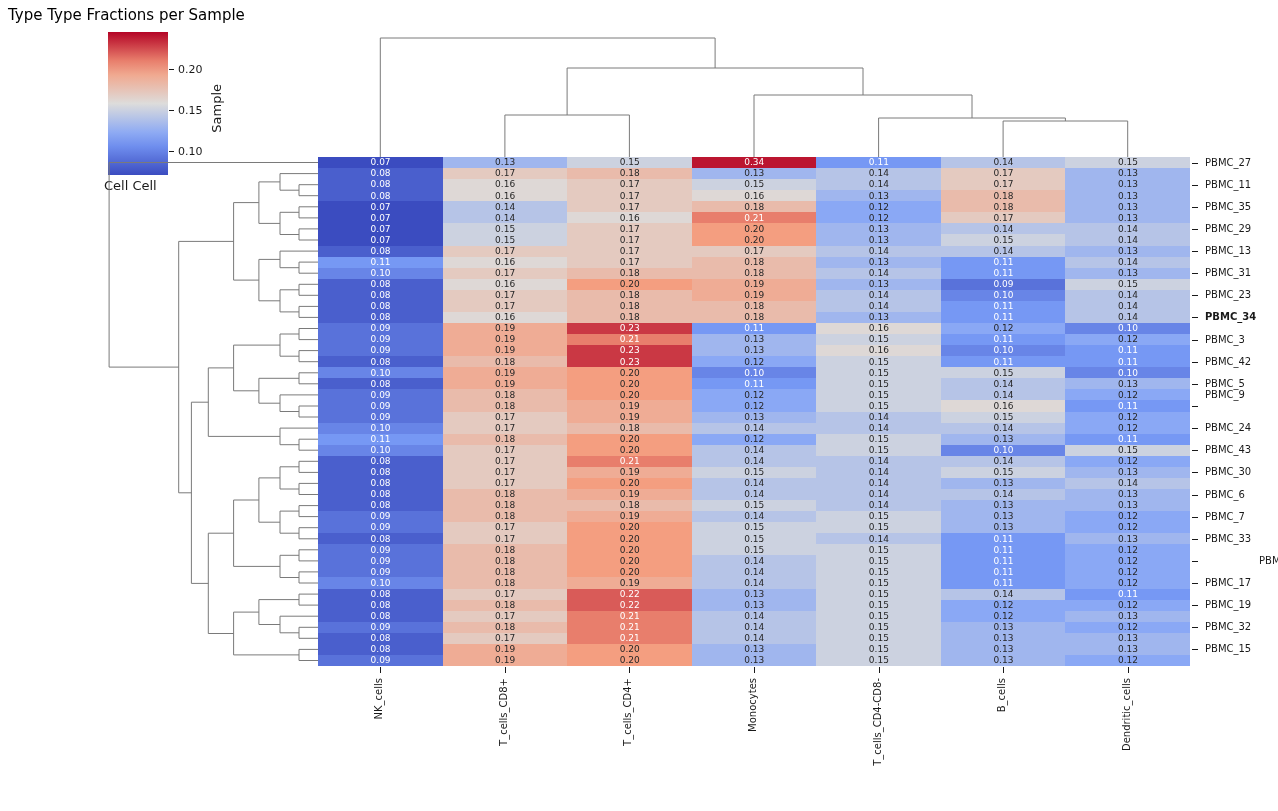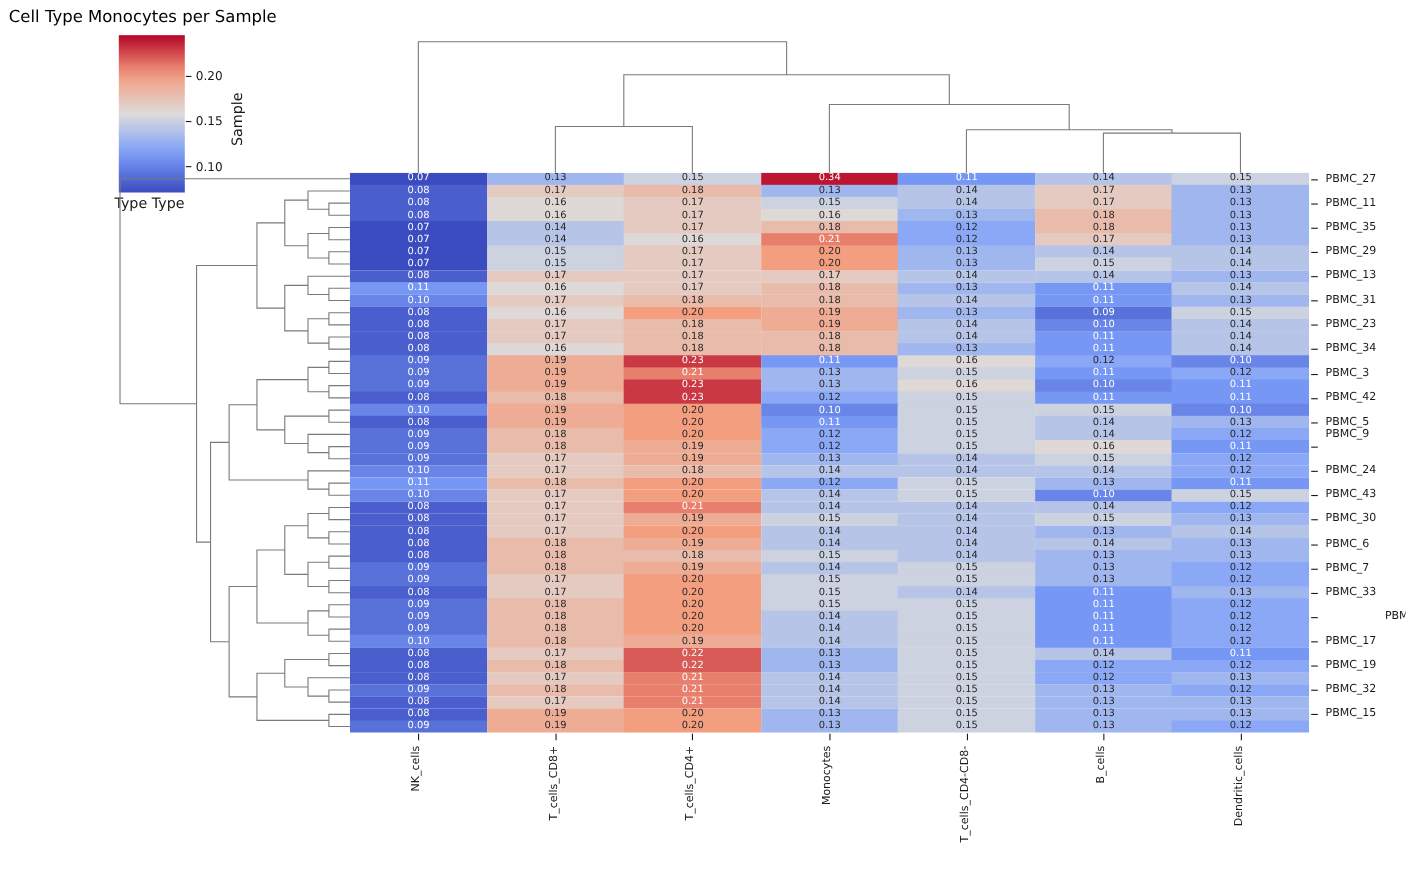--- a/index.html
+++ b/index.html
@@ -14,34 +14,34 @@
   .vert{writing-mode:vertical-rl;transform:rotate(180deg)}
   #hm{position:absolute;left:318px;top:157px;width:872px;height:509px;overflow:hidden}
   .cell{position:absolute;display:flex;align-items:center;justify-content:center;
         font-size:9px;line-height:1;letter-spacing:0}
   svg{position:absolute;overflow:visible}
 </style>
 </head>
 <body>
 
 <div class="fig">
-  <div class="title">Cell Type Monocytes per Sample</div>
+  <div class="title">Type Type Fractions per Sample</div>
 
   <div id="cbar" class="cbar" style="background: linear-gradient(rgb(180, 4, 38) 0%, rgb(206, 65, 73) 10%, rgb(232, 126, 108) 20%, rgb(240, 169, 144) 30%, rgb(231, 194, 181) 40%, rgb(221, 220, 219) 50%, rgb(182, 196, 231) 60%, rgb(143, 171, 243) 70%, rgb(111, 142, 238) 80%, rgb(85, 109, 215) 90%, rgb(59, 76, 192) 100%);"></div>
   <div id="cbarticks">
       <div class="hline" style="left: 169px; top: 68.8px; width: 5px;"></div>
       <div class="tick" style="left: 178px; top: 63.8px; font-size: 11px;">0.20</div>
       <div class="hline" style="left: 169px; top: 109.6px; width: 5px;"></div>
       <div class="tick" style="left: 178px; top: 104.6px; font-size: 11px;">0.15</div>
       <div class="hline" style="left: 169px; top: 150.5px; width: 5px;"></div>
       <div class="tick" style="left: 178px; top: 145.5px; font-size: 11px;">0.10</div>
     </div>
 
   <div class="ylab vert" id="ylab" style="left: 209px; top: 84px;">Sample</div>
-  <div class="xlab" id="xlab" style="left: 104px; top: 178px;">Type Type</div>
+  <div class="xlab" id="xlab" style="left: 104px; top: 178px;">Cell Cell</div>
 
   <svg id="colden" style="left:318px;top:30px" width="872" height="127">
       <path d="M 186.9 127.0 L 186.9 85.0 L 311.4 85.0 L 311.4 127.0 M 685.1 127.0 L 685.1 91.0 L 809.7 91.0 L 809.7 127.0 M 560.6 127.0 L 560.6 88.0 L 747.4 88.0 L 747.4 91.0 M 436.0 127.0 L 436.0 65.0 L 654.0 65.0 L 654.0 88.0 M 249.1 85.0 L 249.1 38.0 L 545.0 38.0 L 545.0 65.0 M 62.3 127.0 L 62.3 8.0 L 397.1 8.0 L 397.1 38.0" fill="none" stroke="#7a7a7a" stroke-width="1"></path>
     </svg>
   <svg id="rowden" style="left:105px;top:157px" width="213" height="509">
       <path d="M 213.0 27.7 L 194.0 27.7 L 194.0 38.7 L 213.0 38.7 M 213.0 16.6 L 175.0 16.6 L 175.0 33.2 L 194.0 33.2 M 213.0 49.8 L 194.0 49.8 L 194.0 60.9 L 213.0 60.9 M 213.0 71.9 L 194.0 71.9 L 194.0 83.0 L 213.0 83.0 M 194.0 55.3 L 175.0 55.3 L 175.0 77.5 L 194.0 77.5 M 175.0 24.9 L 153.9 24.9 L 153.9 66.4 L 175.0 66.4 M 213.0 105.1 L 194.0 105.1 L 194.0 116.2 L 213.0 116.2 M 213.0 94.1 L 175.0 94.1 L 175.0 110.7 L 194.0 110.7 M 213.0 127.3 L 194.0 127.3 L 194.0 138.3 L 213.0 138.3 M 213.0 149.4 L 194.0 149.4 L 194.0 160.4 L 213.0 160.4 M 194.0 132.8 L 175.0 132.8 L 175.0 154.9 L 194.0 154.9 M 175.0 102.4 L 153.9 102.4 L 153.9 143.8 L 175.0 143.8 M 153.9 45.6 L 128.6 45.6 L 128.6 123.1 L 153.9 123.1 M 213.0 171.5 L 194.0 171.5 L 194.0 182.6 L 213.0 182.6 M 213.0 193.6 L 194.0 193.6 L 194.0 204.7 L 213.0 204.7 M 194.0 177.0 L 175.0 177.0 L 175.0 199.2 L 194.0 199.2 M 213.0 215.8 L 194.0 215.8 L 194.0 226.8 L 213.0 226.8 M 213.0 249.0 L 194.0 249.0 L 194.0 260.0 L 213.0 260.0 M 213.0 237.9 L 175.0 237.9 L 175.0 254.5 L 194.0 254.5 M 194.0 221.3 L 153.9 221.3 L 153.9 246.2 L 175.0 246.2 M 175.0 188.1 L 128.6 188.1 L 128.6 233.8 L 153.9 233.8 M 213.0 282.2 L 194.0 282.2 L 194.0 293.2 L 213.0 293.2 M 213.0 271.1 L 175.0 271.1 L 175.0 287.7 L 194.0 287.7 M 128.6 210.9 L 103.3 210.9 L 103.3 279.4 L 175.0 279.4 M 213.0 304.3 L 194.0 304.3 L 194.0 315.4 L 213.0 315.4 M 213.0 326.4 L 194.0 326.4 L 194.0 337.5 L 213.0 337.5 M 194.0 309.8 L 175.0 309.8 L 175.0 332.0 L 194.0 332.0 M 213.0 348.6 L 194.0 348.6 L 194.0 359.6 L 213.0 359.6 M 213.0 370.7 L 194.0 370.7 L 194.0 381.8 L 213.0 381.8 M 194.0 354.1 L 175.0 354.1 L 175.0 376.2 L 194.0 376.2 M 175.0 320.9 L 153.9 320.9 L 153.9 365.2 L 175.0 365.2 M 213.0 392.8 L 194.0 392.8 L 194.0 403.9 L 213.0 403.9 M 213.0 414.9 L 194.0 414.9 L 194.0 426.0 L 213.0 426.0 M 194.0 398.3 L 175.0 398.3 L 175.0 420.5 L 194.0 420.5 M 153.9 343.0 L 128.6 343.0 L 128.6 409.4 L 175.0 409.4 M 213.0 437.1 L 194.0 437.1 L 194.0 448.1 L 213.0 448.1 M 213.0 470.3 L 194.0 470.3 L 194.0 481.3 L 213.0 481.3 M 213.0 459.2 L 175.0 459.2 L 175.0 475.8 L 194.0 475.8 M 194.0 442.6 L 153.9 442.6 L 153.9 467.5 L 175.0 467.5 M 213.0 492.4 L 194.0 492.4 L 194.0 503.5 L 213.0 503.5 M 153.9 455.1 L 128.6 455.1 L 128.6 497.9 L 194.0 497.9 M 128.6 376.2 L 103.3 376.2 L 103.3 476.5 L 128.6 476.5 M 103.3 245.2 L 86.4 245.2 L 86.4 426.4 L 103.3 426.4 M 128.6 84.4 L 73.7 84.4 L 73.7 335.8 L 86.4 335.8 M 213.0 5.5 L 4.1 5.5 L 4.1 210.1 L 73.7 210.1" fill="none" stroke="#7a7a7a" stroke-width="1"></path>
     </svg>
 
   <div id="hm">
       <div class="cell" style="left: 0px; top: 0px; width: 125.171px; height: 11.6652px; background: rgb(59, 76, 192); color: rgb(255, 255, 255);">0.07</div>
@@ -376,21 +376,21 @@
       <div class="tick" style="left: 1205px; top: 201.8px;">PBMC_35</div>
       <div class="hline" style="left: 1192px; top: 228.9px; width: 6px;"></div>
       <div class="tick" style="left: 1205px; top: 223.9px;">PBMC_29</div>
       <div class="hline" style="left: 1192px; top: 251.1px; width: 6px;"></div>
       <div class="tick" style="left: 1205px; top: 246.1px;">PBMC_13</div>
       <div class="hline" style="left: 1192px; top: 273.2px; width: 6px;"></div>
       <div class="tick" style="left: 1205px; top: 268.2px;">PBMC_31</div>
       <div class="hline" style="left: 1192px; top: 295.3px; width: 6px;"></div>
       <div class="tick" style="left: 1205px; top: 290.3px;">PBMC_23</div>
       <div class="hline" style="left: 1192px; top: 317.4px; width: 6px;"></div>
-      <div class="tick" style="left: 1205px; top: 312.4px;">PBMC_34</div>
+      <div class="tick" style="left: 1205px; top: 312.4px; font-weight: bold;">PBMC_34</div>
       <div class="hline" style="left: 1192px; top: 339.6px; width: 6px;"></div>
       <div class="tick" style="left: 1205px; top: 334.6px;">PBMC_3</div>
       <div class="hline" style="left: 1192px; top: 361.7px; width: 6px;"></div>
       <div class="tick" style="left: 1205px; top: 356.7px;">PBMC_42</div>
       <div class="hline" style="left: 1192px; top: 383.8px; width: 6px;"></div>
       <div class="tick" style="left: 1205px; top: 378.8px;">PBMC_5</div>
       <div class="hline" style="left: 1192px; top: 406px; width: 6px;"></div>
       <div class="tick" style="left: 1205px; top: 390px;">PBMC_9</div>
       <div class="hline" style="left: 1192px; top: 428.1px; width: 6px;"></div>
       <div class="tick" style="left: 1205px; top: 423.1px;">PBMC_24</div>

